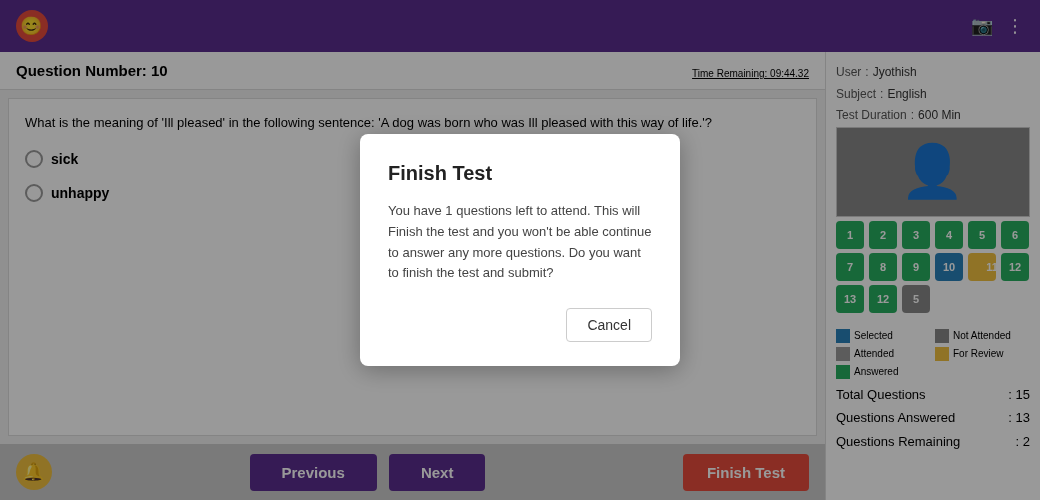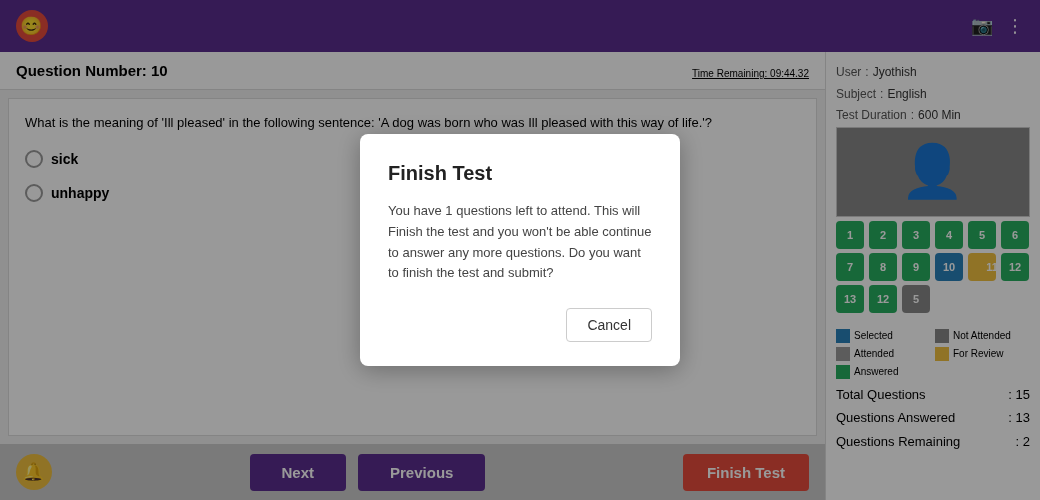--- a/index.html
+++ b/index.html
@@ -189,22 +189,22 @@
         <div class="option">
           <div class="radio-outer"></div>
           <span class="option-label">confused</span>
         </div>
       </div>
     </div>
 
     <div class="footer">
       <button class="bell-btn">🔔</button>
       <div class="footer-nav">
+        <button class="nav-btn">Previous</button>
         <button class="nav-btn">Next</button>
-        <button class="nav-btn">Previous</button>
       </div>
       <button class="finish-test-btn">Finish Test</button>
     </div>
   </div>
 
   <div class="right-panel">
     <div class="user-info">
       <div class="user-info-row">
         <span class="user-info-label">User</span>
         <span class="user-info-sep">:</span>

